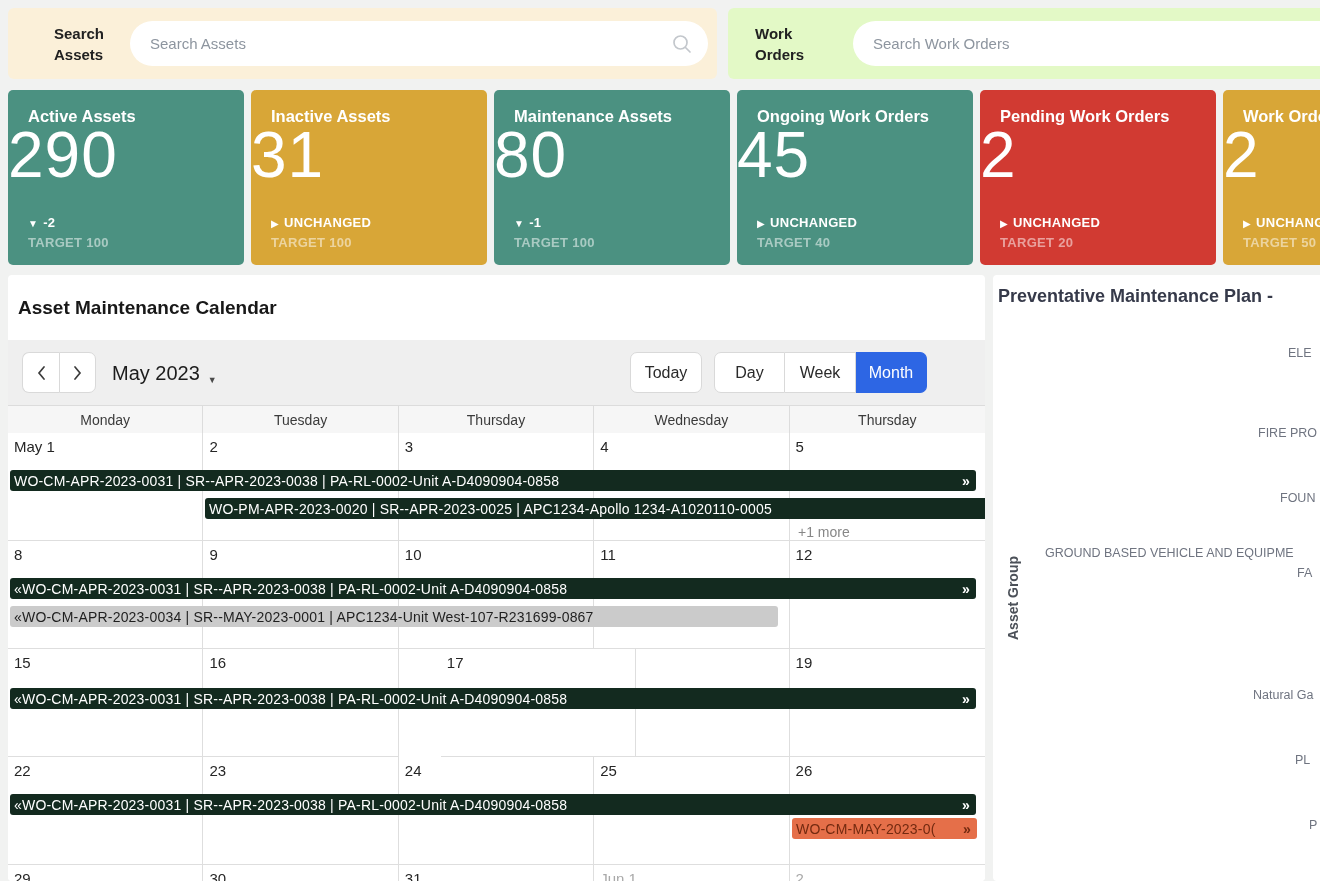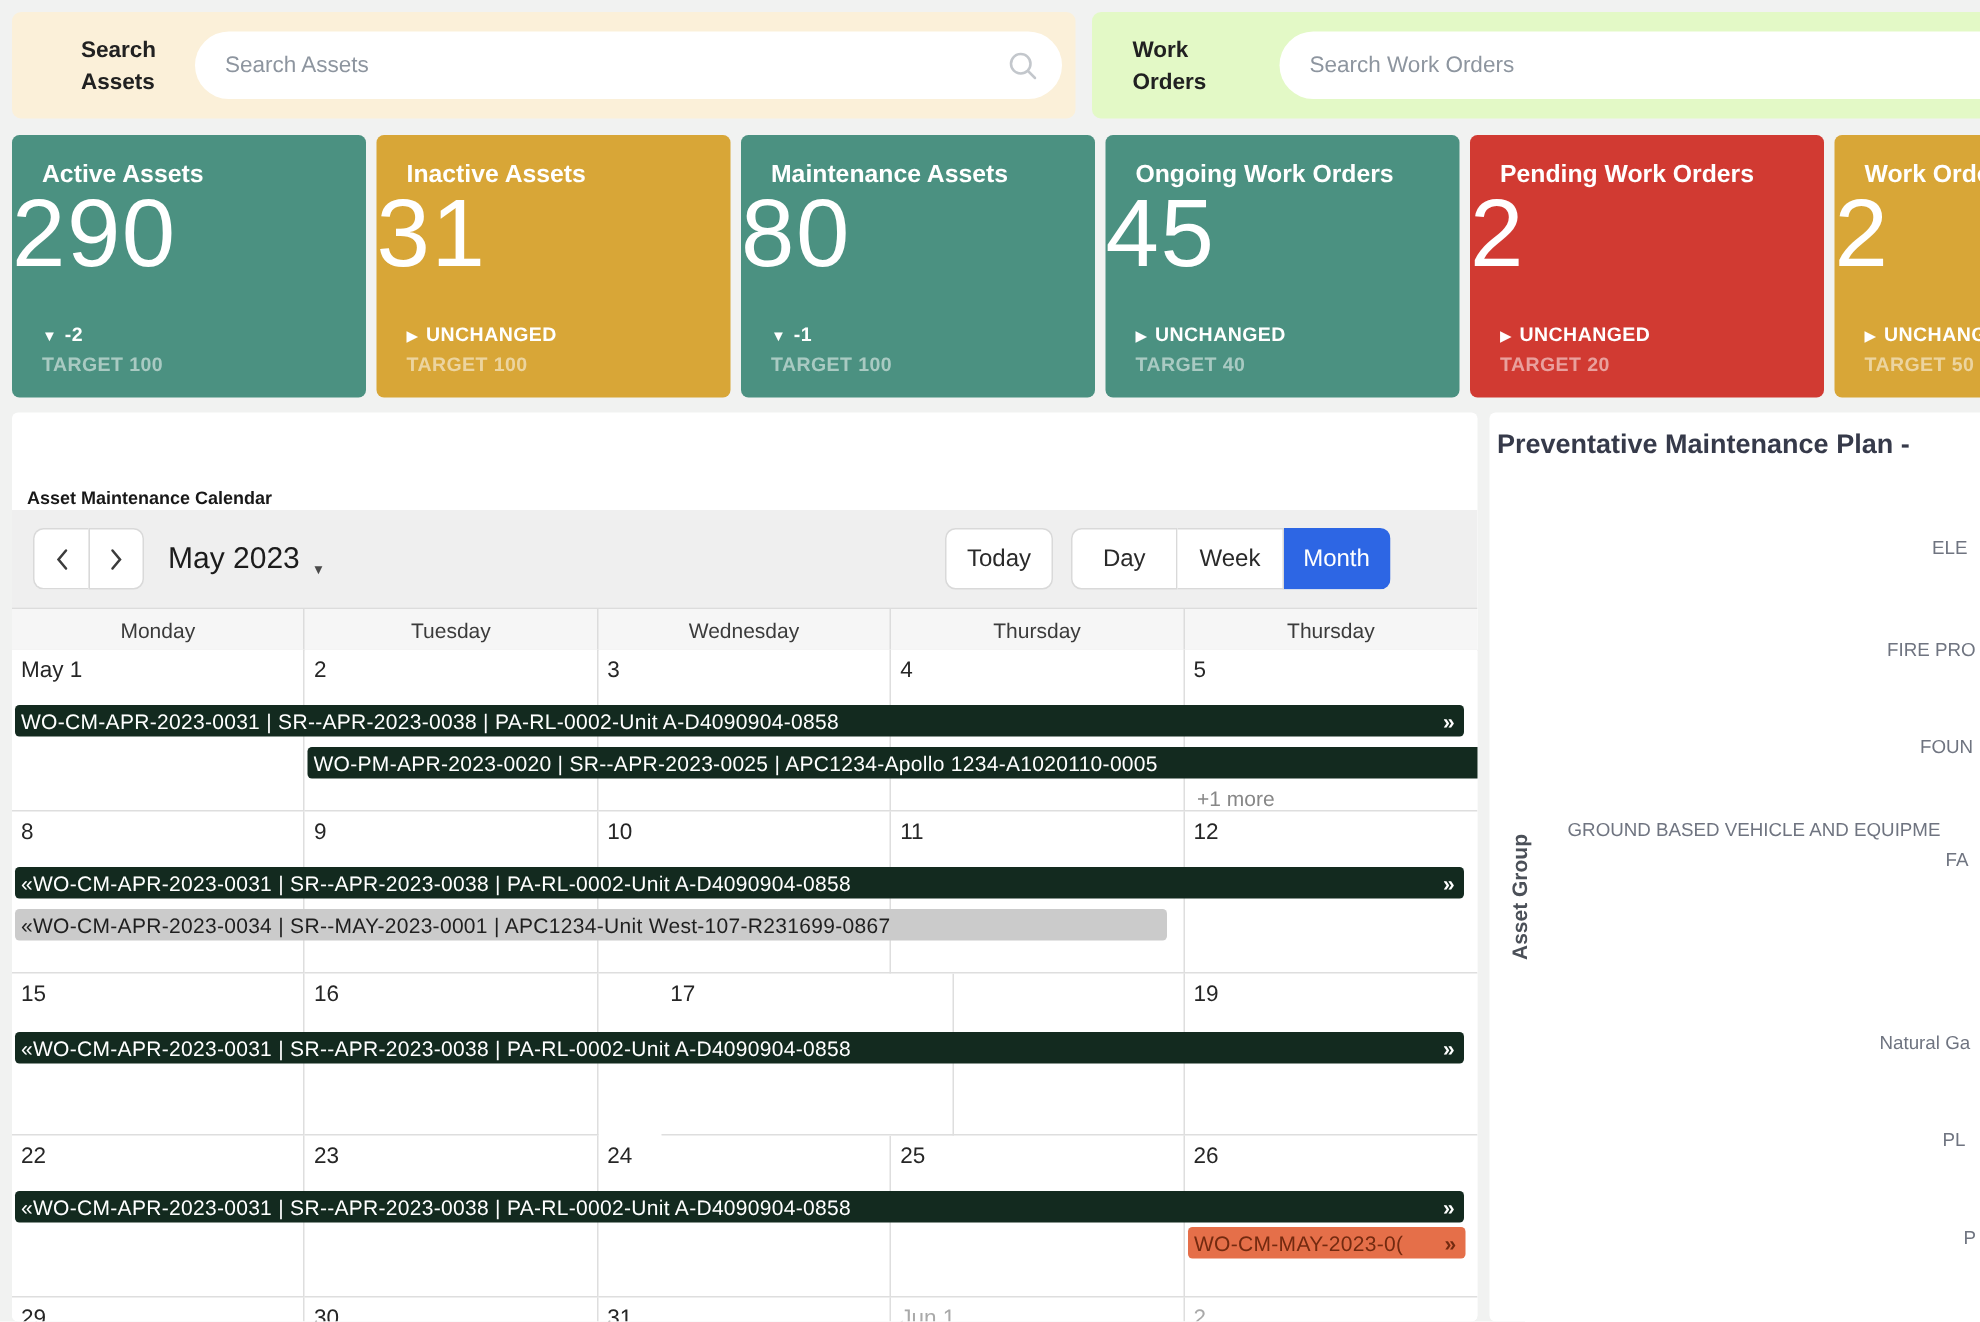--- a/index.html
+++ b/index.html
@@ -31,21 +31,21 @@
     font-size:64px;font-weight:300;letter-spacing:1px;}
   .kpi-trend{position:absolute;left:20px;bottom:35px;font-size:13px;font-weight:700;
     letter-spacing:.3px;white-space:nowrap;}
   .kpi-trend .tri{font-size:10px;margin-right:5px;}
   .kpi-target{position:absolute;left:20px;bottom:15px;font-size:13px;font-weight:700;
     color:rgba(255,255,255,.52);letter-spacing:.3px;white-space:nowrap;}
   
   .panel{position:absolute;background:#fff;}
   #calendar-panel{left:8px;top:275px;width:977px;height:606px;border-radius:4px;overflow:hidden;}
   .cal-title{height:65px;display:flex;align-items:center;padding-left:10px;
-    font-size:12px;font-weight:600;color:#181818;margin-top:24px;}
+    font-size:19px;font-weight:600;color:#181818;}
   .cal-toolbar{position:absolute;left:0;top:65px;width:100%;height:65px;background:#efefef;}
   .nav-group{position:absolute;left:14px;top:12px;display:flex;}
   .nav-btn{width:37px;height:41px;background:#fff;border:1px solid #d9d9d9;box-sizing:border-box;
     display:flex;align-items:center;justify-content:center;cursor:pointer;}
   .nav-btn.prev{border-radius:7px 0 0 7px;border-right:none;}
   .nav-btn.next{border-radius:0 7px 7px 0;}
   .month-label{position:absolute;left:104px;top:50%;transform:translateY(-50%);
     font-size:20px;color:#1c1c1c;display:flex;align-items:flex-end;gap:8px;cursor:pointer;}
   .caret{font-size:9px;color:#4a4a4a;}
   #today-btn{position:absolute;left:622px;top:12px;width:72px;height:41px;box-sizing:border-box;
@@ -169,22 +169,22 @@
     <div class="view-group">
       <div class="view-btn first">Day</div>
       <div class="view-btn">Week</div>
       <div class="view-btn last active">Month</div>
     </div>
   </div>
 
   <div class="day-header">
     <div class="dh">Monday</div>
     <div class="dh">Tuesday</div>
+    <div class="dh">Thursday</div>
     <div class="dh">Wednesday</div>
-    <div class="dh">Thursday</div>
     <div class="dh last">Thursday</div>
   </div>
 
   <div id="cal-grid">
       <div class="cal-cell last-col muted" style="left: 781.6px; top: 432px;">
         <div class="cal-date">2</div>
       </div>
       <div class="cal-cell muted" style="left: 586.2px; top: 432px;">
         <div class="cal-date">Jun 1</div>
       </div>
@@ -289,21 +289,21 @@
     <div class="cal-event" style="left: 784px; top: 385px; width: 185px; background: rgb(229, 111, 73); color: rgb(115, 42, 16);">
       <span class="ev-main"><span></span><span>WO-CM-MAY-2023-0(</span></span>
       <span class="ev-arrow">»</span>
     </div>
   </div>
 </div>
 
 <div class="panel" id="pm-panel">
   <div class="pm-title">Preventative Maintenance Plan - </div>
   <div class="pm-ylabel">Asset Group</div>
-  <div class="pm-cat" style="left:295px;top:90px;">ELE</div>
+  <div class="pm-cat" style="left:295px;top:78px;">ELE</div>
   <div class="pm-cat" style="left:265px;top:158px;">FIRE PRO</div>
   <div class="pm-cat" style="left:287px;top:223px;">FOUN</div>
   <div class="pm-cat" style="left:52px;top:278px;">GROUND BASED VEHICLE AND EQUIPME</div>
   <div class="pm-cat" style="left:304px;top:298px;">FA</div>
   <div class="pm-cat" style="left:260px;top:420px;">Natural Ga</div>
   <div class="pm-cat" style="left:302px;top:485px;">PL</div>
   <div class="pm-cat" style="left:316px;top:550px;">P</div>
 </div>
 
 </body></html>

